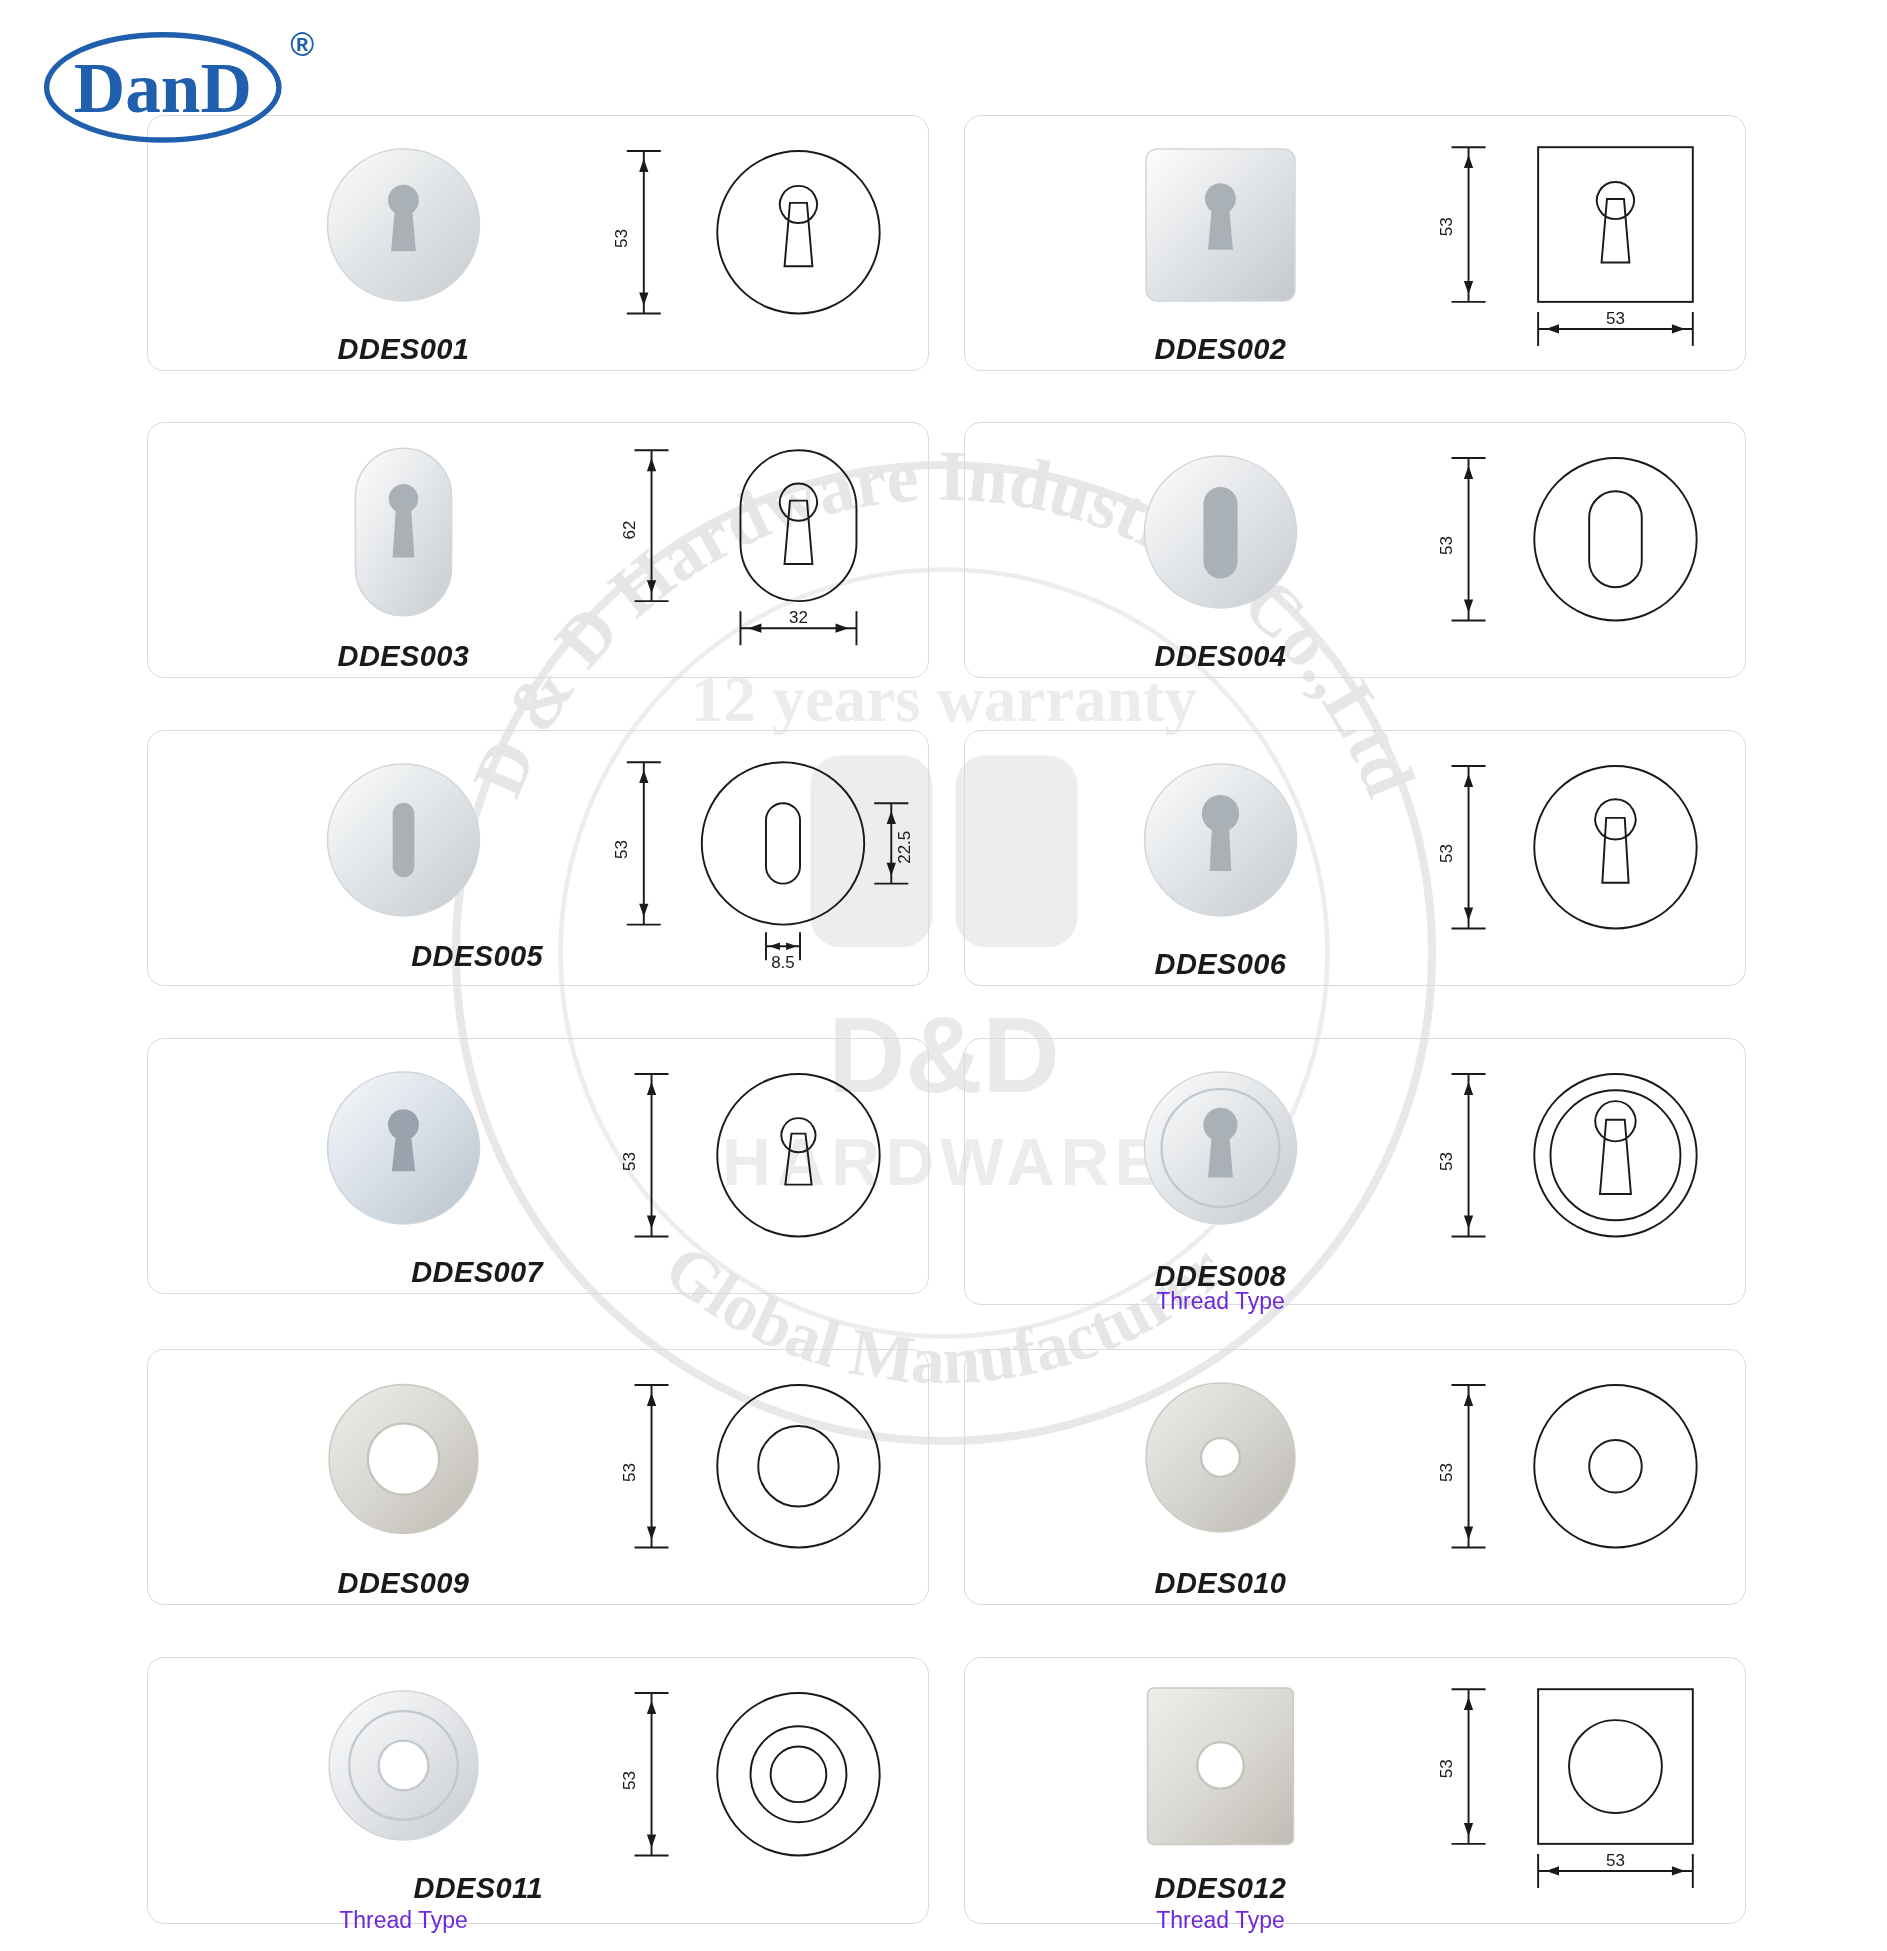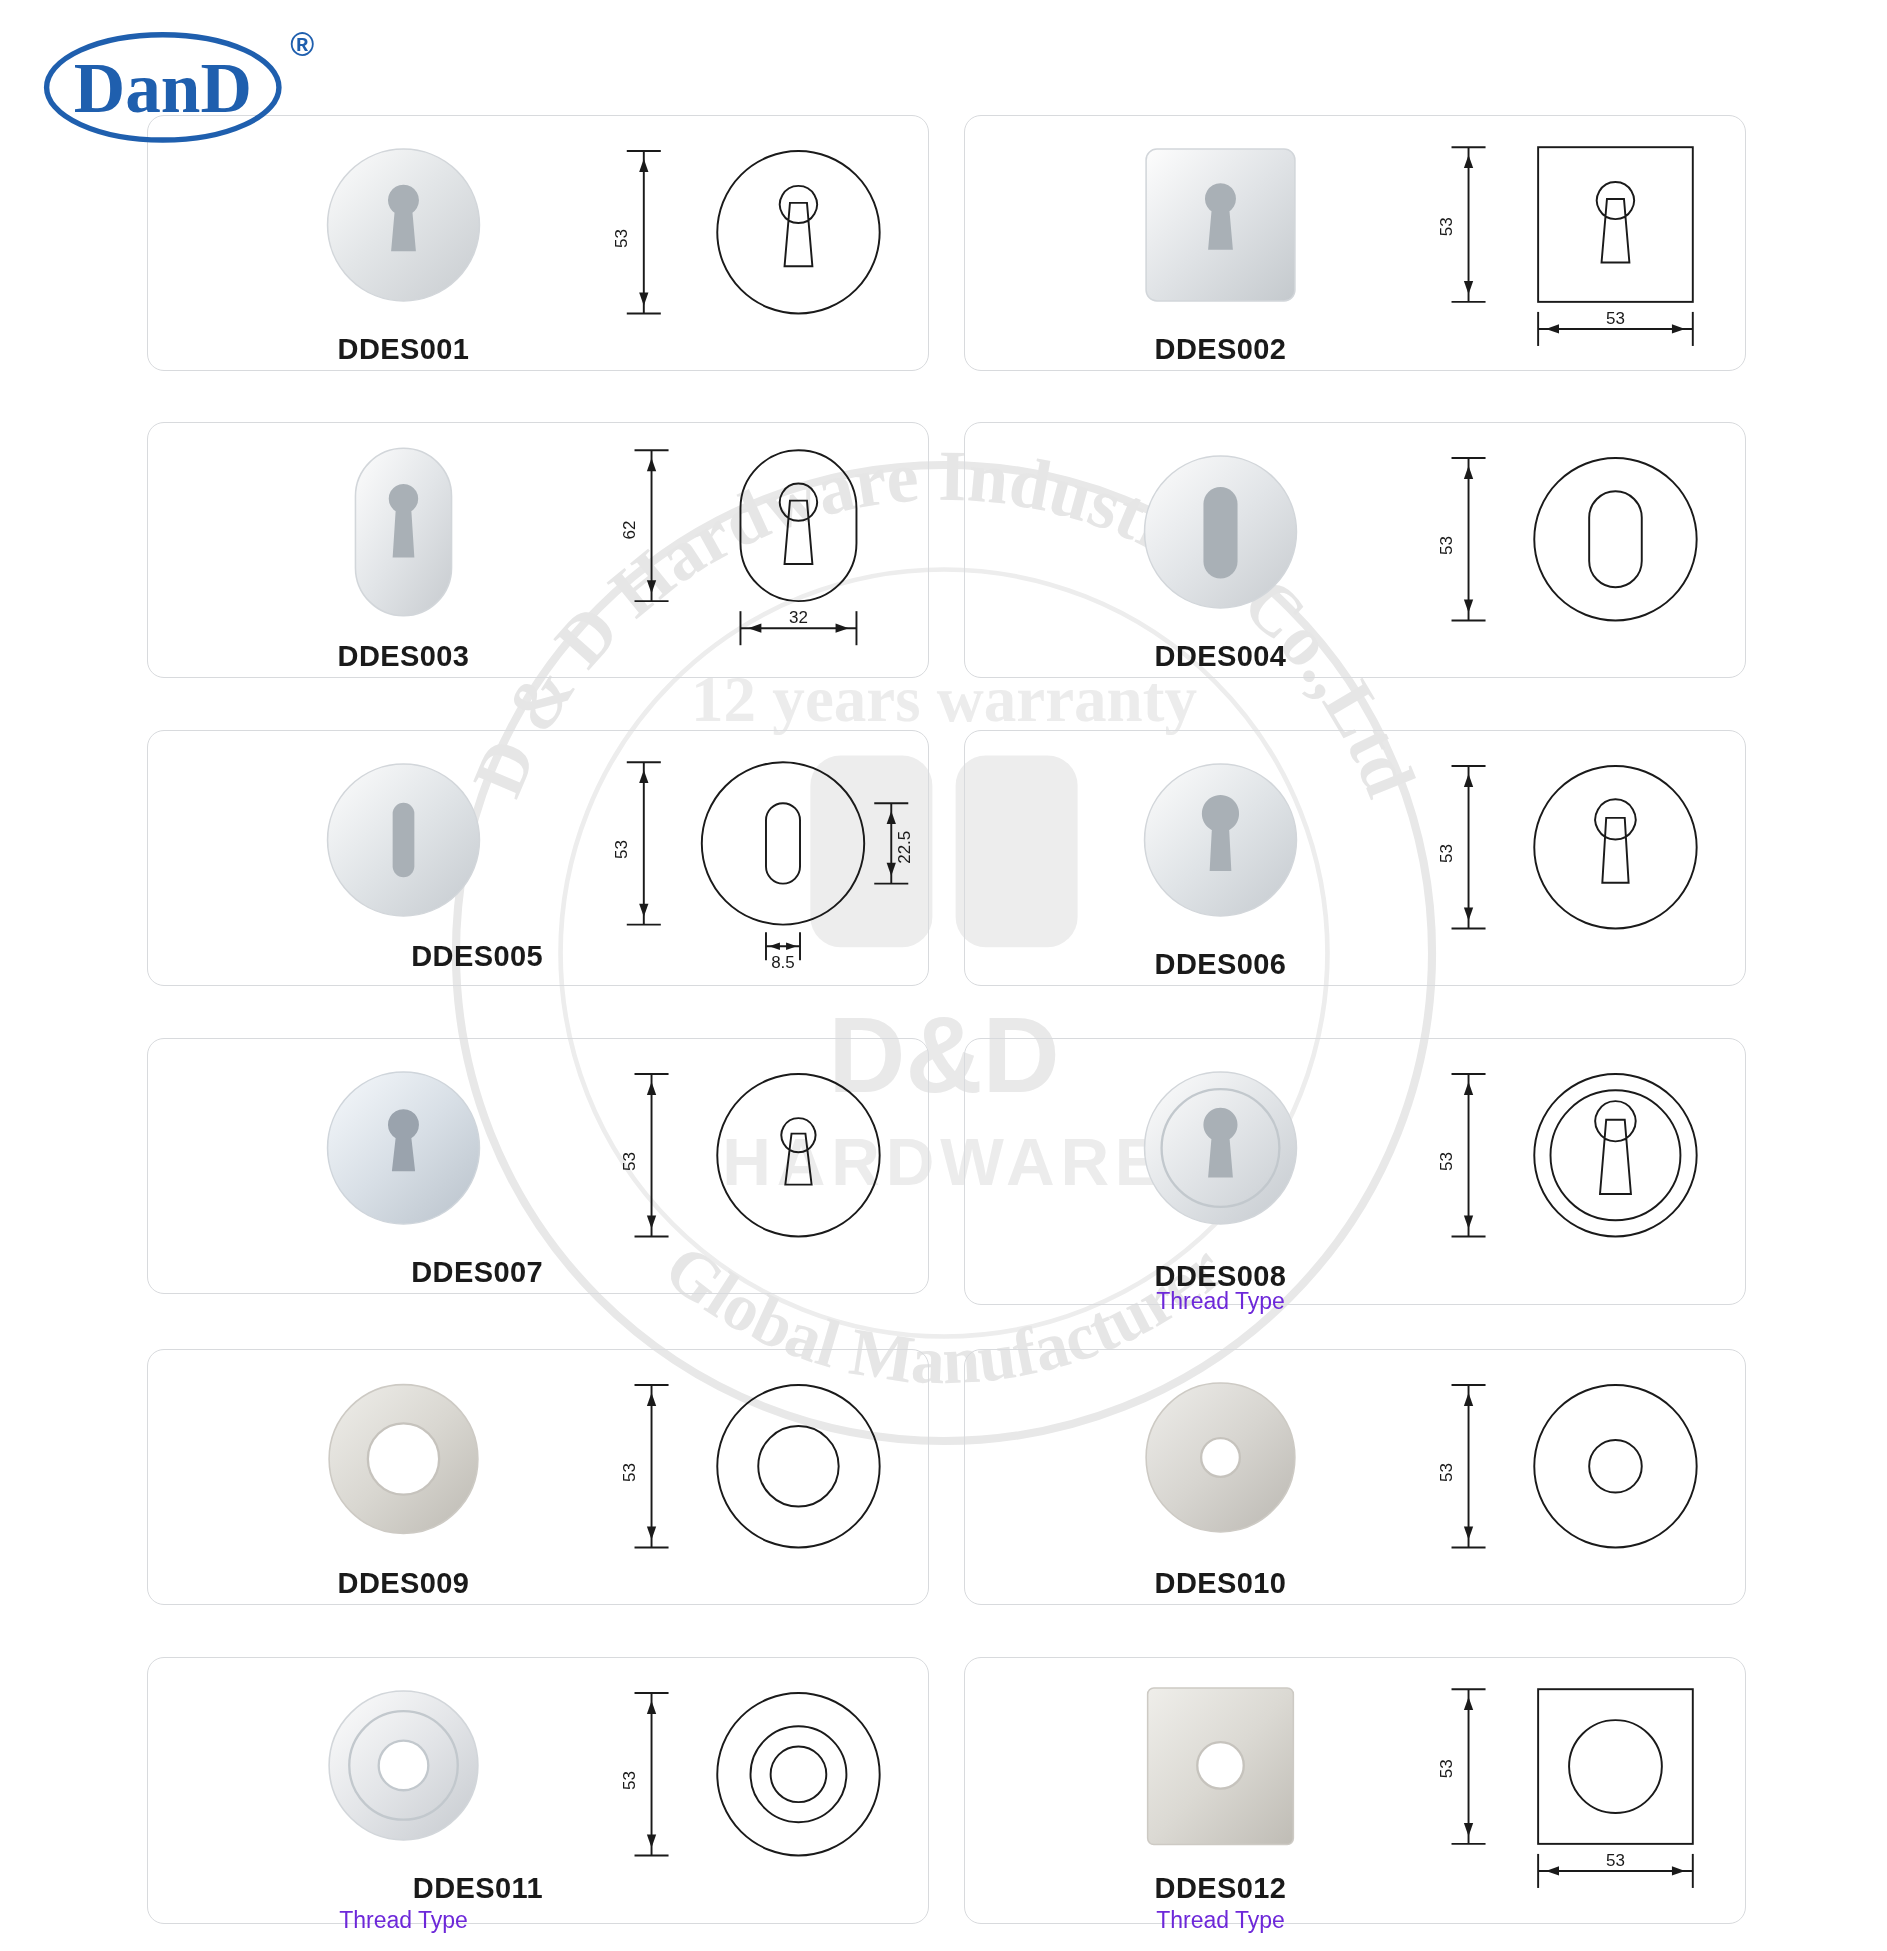--- a/index.html
+++ b/index.html
@@ -69,20 +69,21 @@
   .photo svg { width: 100%; height: 100%; display: block; }
   .label {
     position: absolute;
     left: 116px;
     width: 279px;
     text-align: center;
     font-weight: bold;
     font-size: 29px;
     color: #1a1a1a;
     letter-spacing: 0.4px;
+    font-style: italic;
   }
   .sublabel {
     position: absolute;
     left: 116px;
     width: 279px;
     text-align: center;
     font-size: 23px;
     color: #6d28d9;
   }
   .drawing {

